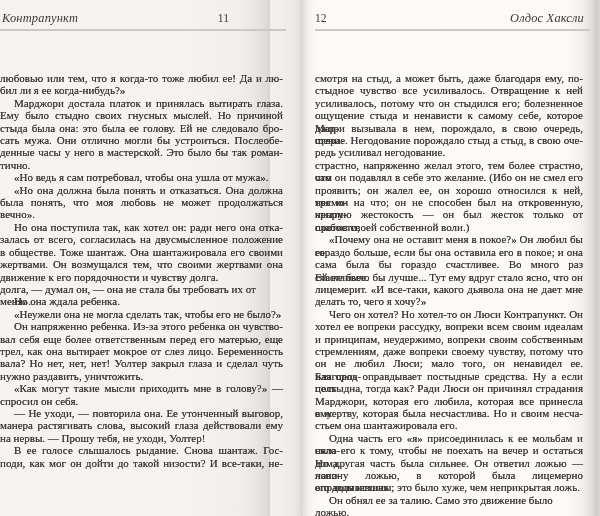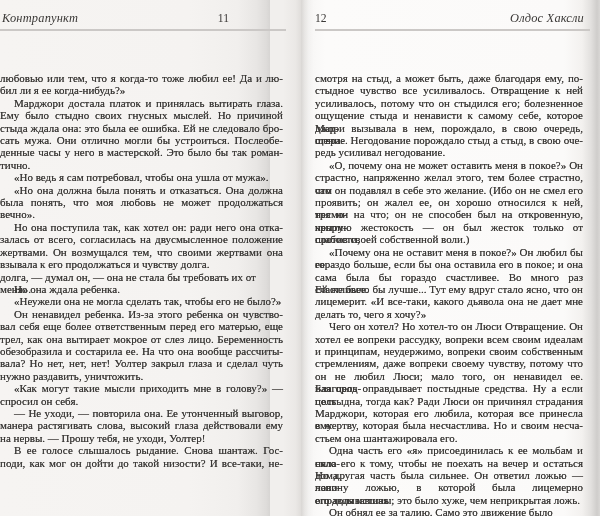--- a/index.html
+++ b/index.html
@@ -62,39 +62,39 @@
     <div class="header">
       <span class="running-title">Контрапункт</span>
       <span class="page-number pn-left">11</span>
     </div>
     <div class="rule"></div>
     <div class="text-block">
         <div class="text-line just">любовью или тем, что я когда-то тоже любил ее! Да и лю-</div>
         <div class="text-line">бил ли я ее когда-нибудь?»</div>
         <div class="text-line indent just">Марджори достала платок и принялась вытирать глаза.</div>
         <div class="text-line just">Ему было стыдно своих гнусных мыслей. Но причиной</div>
-        <div class="text-line just">стыда ждала она: это была ее ошибка. Ей не следовало бро-</div>
+        <div class="text-line just">стыда была она: это была ее голову. Ей не следовало бро-</div>
         <div class="text-line just">сать мужа. Они отлично могли бы устроиться. Послеобе-</div>
         <div class="text-line just">денные часы у него в мастерской. Это было бы так роман-</div>
         <div class="text-line">тично.</div>
         <div class="text-line indent">«Но ведь я сам потребовал, чтобы она ушла от мужа».</div>
         <div class="text-line indent just">«Но она должна была понять и отказаться. Она должна</div>
         <div class="text-line just">была понять, что моя любовь не может продолжаться</div>
         <div class="text-line">вечно».</div>
         <div class="text-line indent just">Но она поступила так, как хотел он: ради него она отка-</div>
         <div class="text-line just">залась от всего, согласилась на двусмысленное положение</div>
+        <div class="text-line just">в обществе. Тоже шантаж. Она шантажировала его своими</div>
         <div class="text-line just">жертвами. Он возмущался тем, что своими жертвами она</div>
-        <div class="text-line">взывала к его продолжаться и чувству долга.</div>
+        <div class="text-line">движение к его порядочности и чувству долга.</div>
         <div class="text-line">долга, — думал он, — она не стала бы требовать их от меня».</div>
         <div class="text-line indent">Но она ждала ребенка.</div>
         <div class="text-line indent">«Неужели она не могла сделать так, чтобы его не было?»</div>
-        <div class="text-line indent just">Он ненавидел ребенка. Из-за этого ребенка он чувство-</div>
+        <div class="text-line indent just">Он напряженно ребенка. Из-за этого ребенка он чувство-</div>
         <div class="text-line just">вал себя еще более ответственным перед его матерью, еще</div>
         <div class="text-line just">трел, как она вытирает мокрое от слез лицо. Беременность</div>
-        <div class="text-line just">обезобразила и состарила ее. На что она вообще рассчиты-</div>
         <div class="text-line just">вала? Но нет, нет, нет! Уолтер закрыл глаза и сделал чуть</div>
         <div class="text-line">нужно раздавить, уничтожить.</div>
         <div class="text-line indent just">«Как могут такие мысли приходить мне в голову?» —</div>
         <div class="text-line">спросил он себя.</div>
         <div class="text-line indent just">— Не уходи, — повторила она. Ее утонченный выговор,</div>
         <div class="text-line just">манера растягивать слова, высокий глаза действовали ему</div>
         <div class="text-line">на нервы. — Прошу тебя, не уходи, Уолтер!</div>
         <div class="text-line indent just">В ее голосе слышалось рыдание. Снова шантаж. Гос-</div>
         <div class="text-line just">поди, как мог он дойти до такой низости? И все-таки, не-</div>
       </div>
@@ -107,34 +107,33 @@
     </div>
     <div class="rule"></div>
     <div class="text-block">
         <div class="text-line just">смотря на стыд, а может быть, даже благодаря ему, по-</div>
         <div class="text-line just">стыдное чувство все усиливалось. Отвращение к ней</div>
         <div class="text-line just">усиливалось, потому что он стыдился его; болезненное</div>
         <div class="text-line just">ощущение стыда и ненависти к самому себе, которое Мар-</div>
         <div class="text-line just">джори вызывала в нем, порождало, в свою очередь, отвра-</div>
         <div class="text-line just">щение. Негодование порождало стыд а стыд, в свою оче-</div>
         <div class="text-line">редь усиливал негодование.</div>
-        <div class="text-line indent just">«О, почему она не может оставить меня в покое?» Он</div>
         <div class="text-line just">страстно, напряженно желал этого, тем более страстно, что</div>
         <div class="text-line just">сам он подавлял в себе это желание. (Ибо он не смел его</div>
         <div class="text-line just">проявить; он жалел ее, он хорошо относился к ней, несмо-</div>
         <div class="text-line just">тря ни на что; он не способен был на откровенную, непри-</div>
         <div class="text-line just">крытую жестокость — он был жесток только от слабости,</div>
         <div class="text-line">против своей собственной воли.)</div>
         <div class="text-line indent just">«Почему она не оставит меня в покое?» Он любил бы ее</div>
         <div class="text-line just">гораздо больше, если бы она оставила его в покое; и она</div>
         <div class="text-line just">сама была бы гораздо счастливее. Во много раз счастливее.</div>
         <div class="text-line just">Ей же было бы лучше... Тут ему вдруг стало ясно, что он</div>
         <div class="text-line just">лицемерит. «И все-таки, какого дьявола она не дает мне</div>
         <div class="text-line">делать то, чего я хочу?»</div>
-        <div class="text-line indent just">Чего он хотел? Но хотел-то он Люси Отвращение. Он</div>
+        <div class="text-line indent just">Чего он хотел? Но хотел-то он Люси Контрапункт. Он</div>
         <div class="text-line just">хотел ее вопреки рассудку, вопреки всем своим идеалам</div>
         <div class="text-line just">и принципам, неудержимо, вопреки своим собственным</div>
         <div class="text-line just">стремлениям, даже вопреки своему чувству, потому что</div>
         <div class="text-line just">он не любил Люси; мало того, он ненавидел ее. Благород-</div>
         <div class="text-line just">ная цель оправдывает постыдные средства. Ну а если цель</div>
         <div class="text-line just">постыдна, тогда как? Ради Люси он причинял страдания</div>
         <div class="text-line just">Марджори, которая его любила, которая все принесла ему</div>
         <div class="text-line just">в жертву, которая была несчастлива. Но и своим несча-</div>
         <div class="text-line">стьем она шантажировала его.</div>
         <div class="text-line indent just">Одна часть его «я» присоединилась к ее мольбам и скло-</div>

